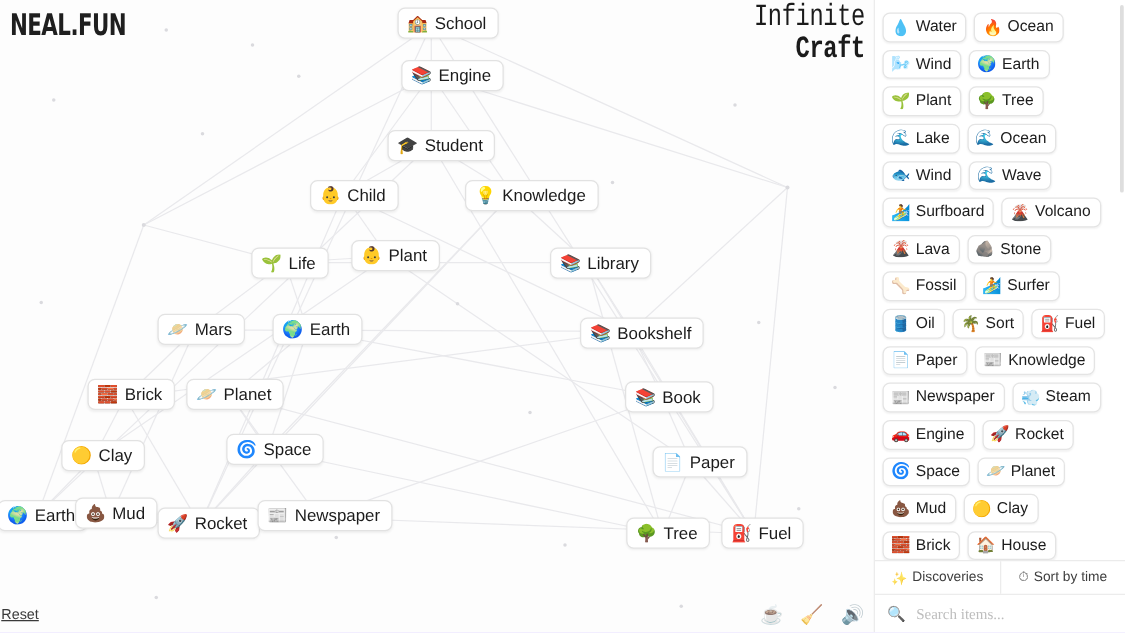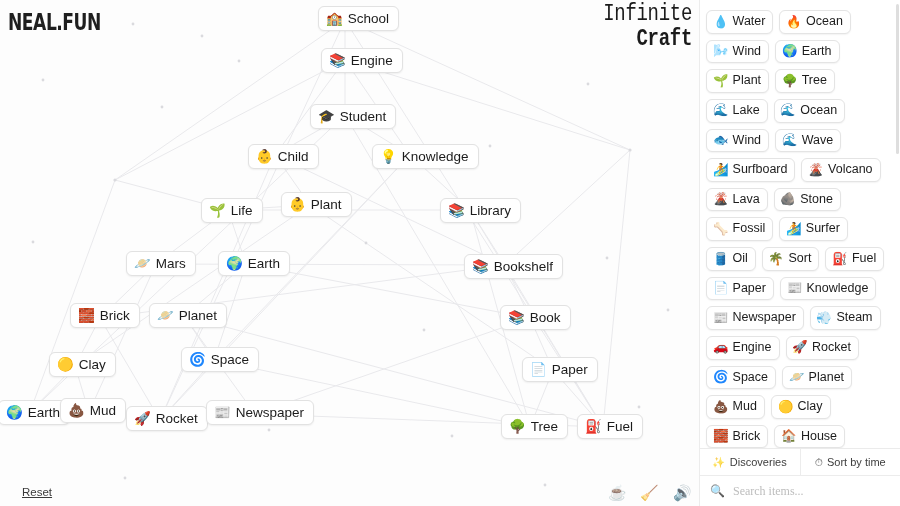--- a/index.html
+++ b/index.html
@@ -87,21 +87,21 @@
     cursor: grab;
     z-index: 3;
   }
   .node .emoji {
     font-size: 13.5px;
     line-height: 1;
   }
 
   .reset-btn {
     position: absolute;
-    left: 22px; bottom: 8px;
+    left: 1px; bottom: 8px;
     font-size: 11.5px;
     color: #3a3a3a;
     cursor: pointer;
     z-index: 6;
     text-decoration: underline;
   }
   .canvas-tools {
     position: absolute;
     right: 8px; bottom: 6px;
     display: flex;

